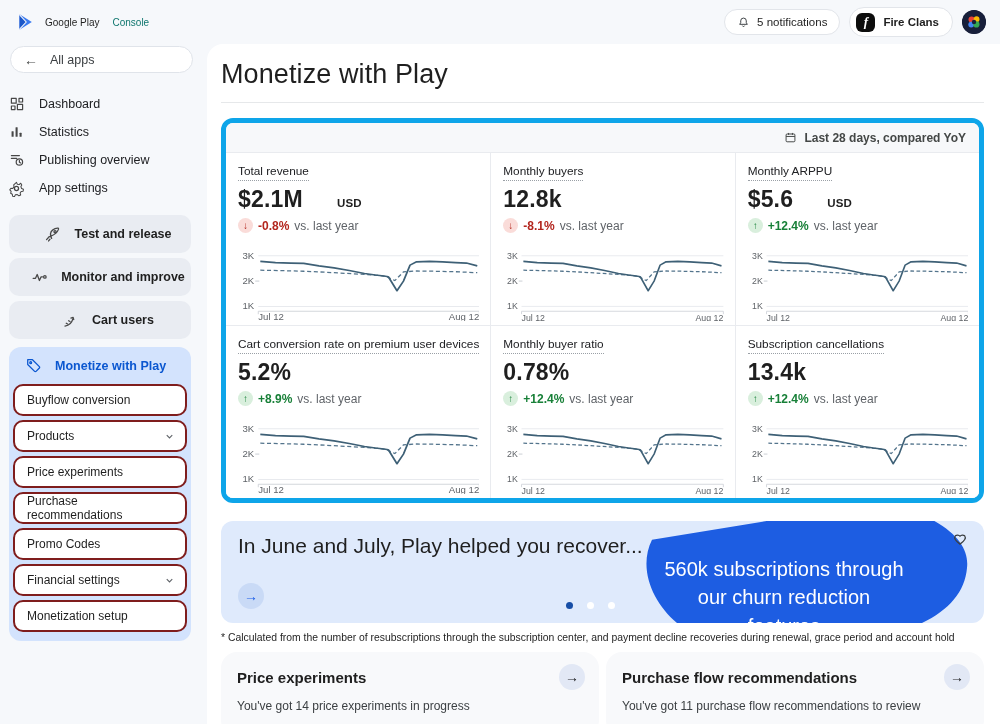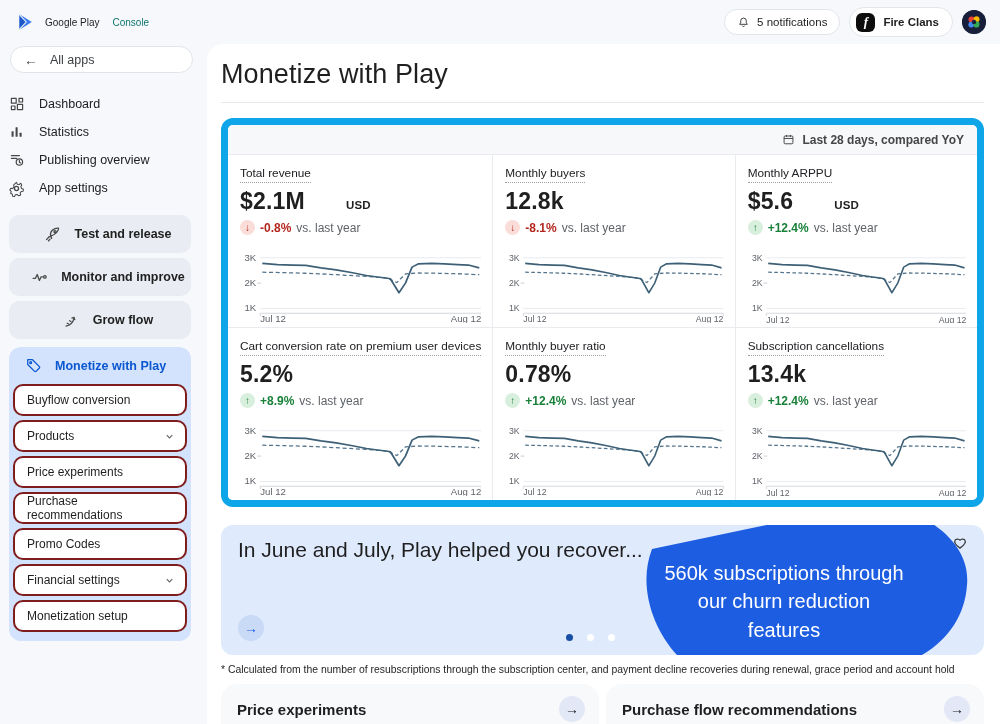--- a/index.html
+++ b/index.html
@@ -30,38 +30,38 @@
   .monetize-head { height:37px; display:flex; align-items:center; gap:13px; padding-left:12px; color:#0b57d0; font-weight:bold; font-size:12.5px; cursor:pointer; }
   .monetize-head .icn { width:17px; color:#0b57d0; }
   .subitem { height:32px; margin-bottom:4px; background:#fff; border:2px solid #7f1d1d; border-radius:10px; display:flex; align-items:center; justify-content:space-between; padding:0 10px 0 12px; font-size:12px; color:#1f1f1f; cursor:pointer; }
   .subitem .chev { color:#5f6368; }
 
   
   .main { position:absolute; left:207px; top:44px; right:0; bottom:0; background:#fff; border-top-left-radius:16px; padding:0 16px 0 14px; overflow:hidden; }
   .titlebar { border-bottom:1px solid #e6e8ea; padding:15px 0 12px; }
   .titlebar h1 { font-size:27px; font-weight:normal; color:#1f1f1f; letter-spacing:.1px; }
 
-  .panel { margin-top:15px; border:7px solid #0ea5e9; border-radius:12px; overflow:hidden; }
+  .panel { margin-top:15px; border:5px solid #0ea5e9; border-radius:12px; overflow:hidden; }
   .panel-head { height:30px; background:#f7f8fa; border-bottom:1px solid #e9ebef; display:flex; align-items:center; justify-content:flex-end; gap:7px; padding:0 13px; font-size:12px; font-weight:bold; color:#444746; cursor:pointer; }
   .panel-head .icn { color:#444746; }
   .mgrid { display:grid; grid-template-columns:1fr 1fr 1fr; gap:1px; background:#e9ebef; }
   .cell { background:#fff; height:172px; padding:11px 11px 4px 12px; display:flex; flex-direction:column; }
   .m-title { font-size:11.8px; color:#202124; align-self:flex-start; border-bottom:1px dotted #9aa0a6; padding-bottom:2px; white-space:nowrap; cursor:pointer; }
   .m-value { margin-top:5px; font-size:23px; font-weight:bold; color:#1f1f1f; letter-spacing:.2px; }
-  .m-unit { font-size:11.5px; font-weight:bold; margin-left:17px;padding-left:24px; }
+  .m-unit { font-size:11.5px; font-weight:bold; margin-left:10px;padding-left:24px; }
   .m-change { margin-top:5px; display:flex; align-items:center; gap:5px; font-size:12px; color:#5f6368; }
   .m-badge { width:15px; height:15px; border-radius:50%; display:inline-flex; align-items:center; justify-content:center; font-size:10px; line-height:1; }
   .m-badge.down { background:#fadcd9; color:#b3261e; }
   .m-badge.up   { background:#d9efdd; color:#188038; }
   .m-pct.down { color:#b3261e; font-weight:bold; }
   .m-pct.up   { color:#188038; font-weight:bold; }
   .spark { margin-top:auto; width:100%; height:74px; }
 
   
-  .banner { position:relative; margin-top:18px; height:130px; border-radius:12px; background:#dfeafc; overflow:hidden; }
+  .banner { position:relative; margin-top:18px; height:102px; border-radius:12px; background:#dfeafc; overflow:hidden; }
   .blob { position:absolute; inset:0; width:100%; height:100%; }
   .banner-title { position:absolute; left:17px; top:13px; font-size:21px; color:#1f1f1f; }
   .banner-stat { position:absolute; left:438px; top:34px; width:250px; text-align:center; color:#fff; font-size:20px; line-height:1.42; }
   .heart-btn { position:absolute; right:15px; top:8px; color:#3c4043; cursor:pointer; }
   .banner-next { position:absolute; left:17px; bottom:14px; width:26px; height:26px; border-radius:50%; background:#c9daf6; color:#1a5ce8; display:flex; align-items:center; justify-content:center; font-size:14px; cursor:pointer; }
   .dots { position:absolute; left:345px; bottom:14px; display:flex; gap:14px; }
   .dot { width:7px; height:7px; border-radius:50%; background:#fff; cursor:pointer; }
   .dot.active { background:#174ea6; }
 
   .footnote { margin-top:9px; font-size:10.4px; color:#1f1f1f; }
@@ -181,21 +181,21 @@
         <span>Monitor and improve</span>
       </div>
       <div class="pill">
         <span class="icn ">
           <svg width="17" height="17" viewBox="0 0 20 20" fill="none" stroke="currentColor" stroke-width="1.5" stroke-linecap="round" stroke-linejoin="round">
             <path d="M3.5 16.5c4.5-.6 8-3.6 9.4-8.8"></path>
             <path d="M10.5 7.2l2.6-.9.7 2.7"></path>
             <path d="M5 13.2l1.6.9M7.8 10.3l1.6.9"></path>
           </svg>
         </span>
-        <span>Grow flow</span>
+        <span>Cart users</span>
       </div>
     </div>
   <div class="monetize">
     <div class="monetize-head">
       <span class="icn">
         <svg width="17" height="17" viewBox="0 0 20 20" fill="none" stroke="#0b57d0" stroke-width="1.5" stroke-linejoin="round">
           <path d="M3.2 3.2h5.6l8.1 8.1a1.2 1.2 0 0 1 0 1.7l-3.9 3.9a1.2 1.2 0 0 1-1.7 0l-8.1-8.1z"></path>
           <circle cx="6.7" cy="6.7" r="1.1"></circle>
         </svg>
       </span>

